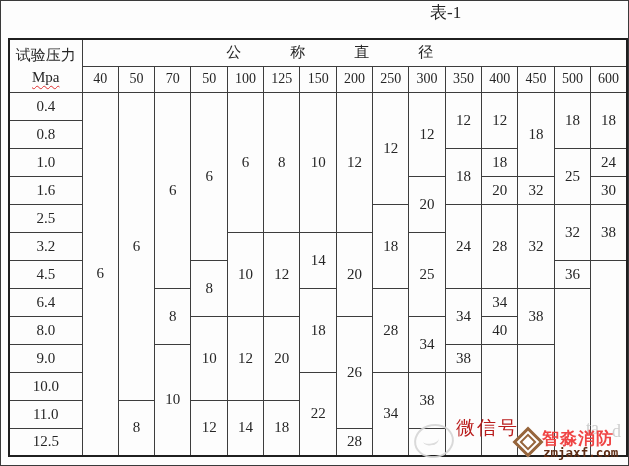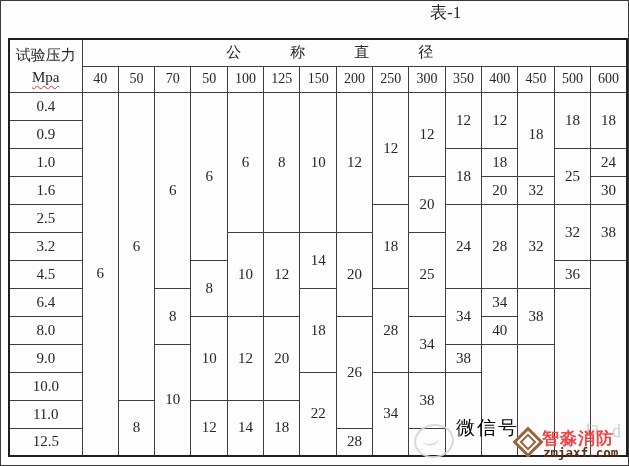--- a/index.html
+++ b/index.html
@@ -57,21 +57,21 @@
   .wm-circle {
     left:413px; top:423px; width:36px; height:30px;
     border:2px solid #d6d6d6; border-radius:50%;
     transform:rotate(-10deg); opacity:0.9;
   }
   .wm-circle:after {
     content:""; position:absolute; left:7px; top:8px;
     width:16px; height:9px;
     border-bottom:2px solid #dadada; border-radius:50%;
   }
-  .wm-text { left:455px; top:414px; font-size:19px; color:#000000; letter-spacing:2px; }
+  .wm-text { left:455px; top:414px; font-size:19px; color:#b91c1c; letter-spacing:2px; }
   .wm-frag-a { left:585px; top:417px; font-size:18px; color:#cecece; }
   .wm-frag-b { left:611px; top:420px; font-size:18px; color:#cecece; }
   .logo-diamond {
     left:516px; top:430px; width:16px; height:16px;
     border:3px solid #96653c;
     transform:rotate(45deg);
     background:#fff;
   }
   .logo-diamond:after {
     content:""; position:absolute; left:2px; top:2px;
@@ -153,21 +153,21 @@
           <td rowspan="5">12</td>
           <td rowspan="4">12</td>
           <td rowspan="3">12</td>
           <td rowspan="2">12</td>
           <td rowspan="2">12</td>
           <td rowspan="3">18</td>
           <td rowspan="2">18</td>
           <td rowspan="2">18</td>
         </tr>
         <tr>
-          <td class="rowlabel">0.9</td>
+          <td class="rowlabel">0.8</td>
         </tr>
         <tr>
           <td class="rowlabel">1.0</td>
           <td rowspan="2">18</td>
           <td>18</td>
           <td rowspan="2">25</td>
           <td>24</td>
         </tr>
         <tr>
           <td class="rowlabel">1.6</td>

